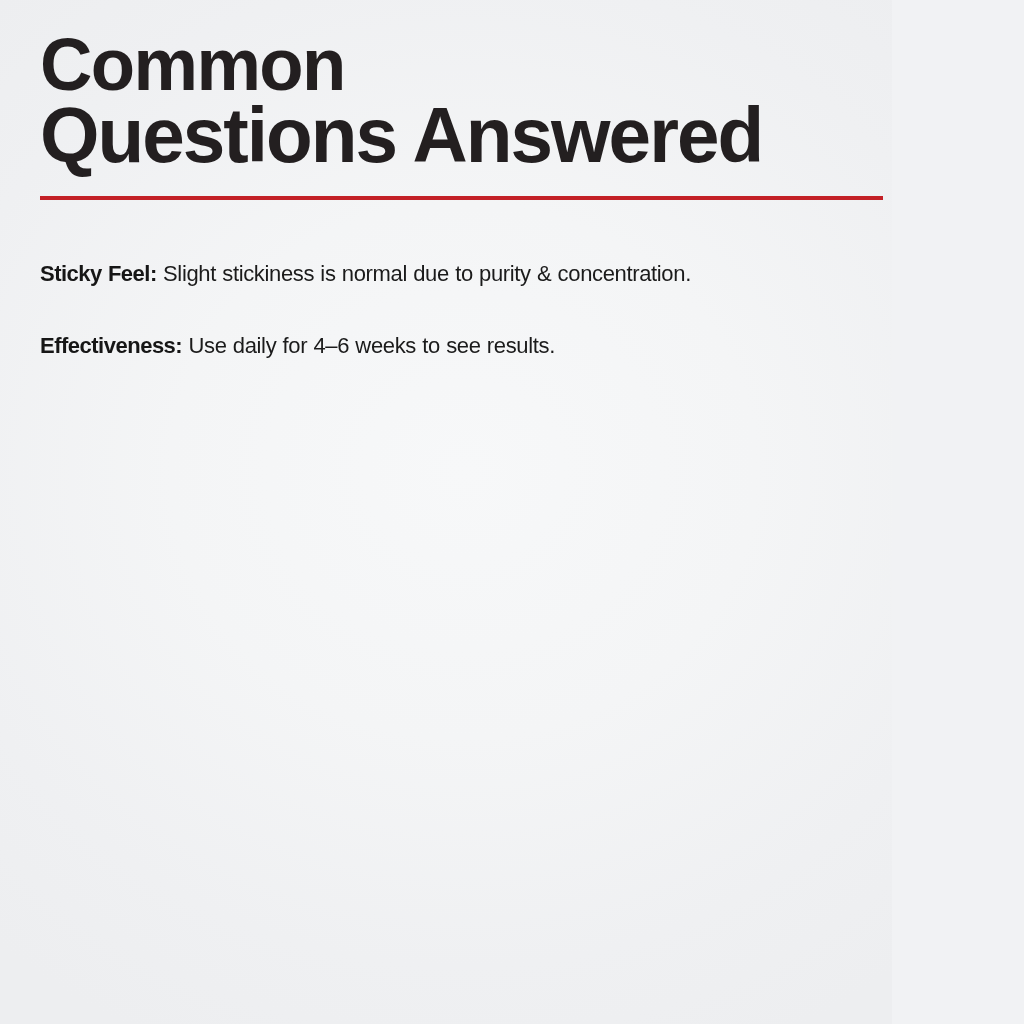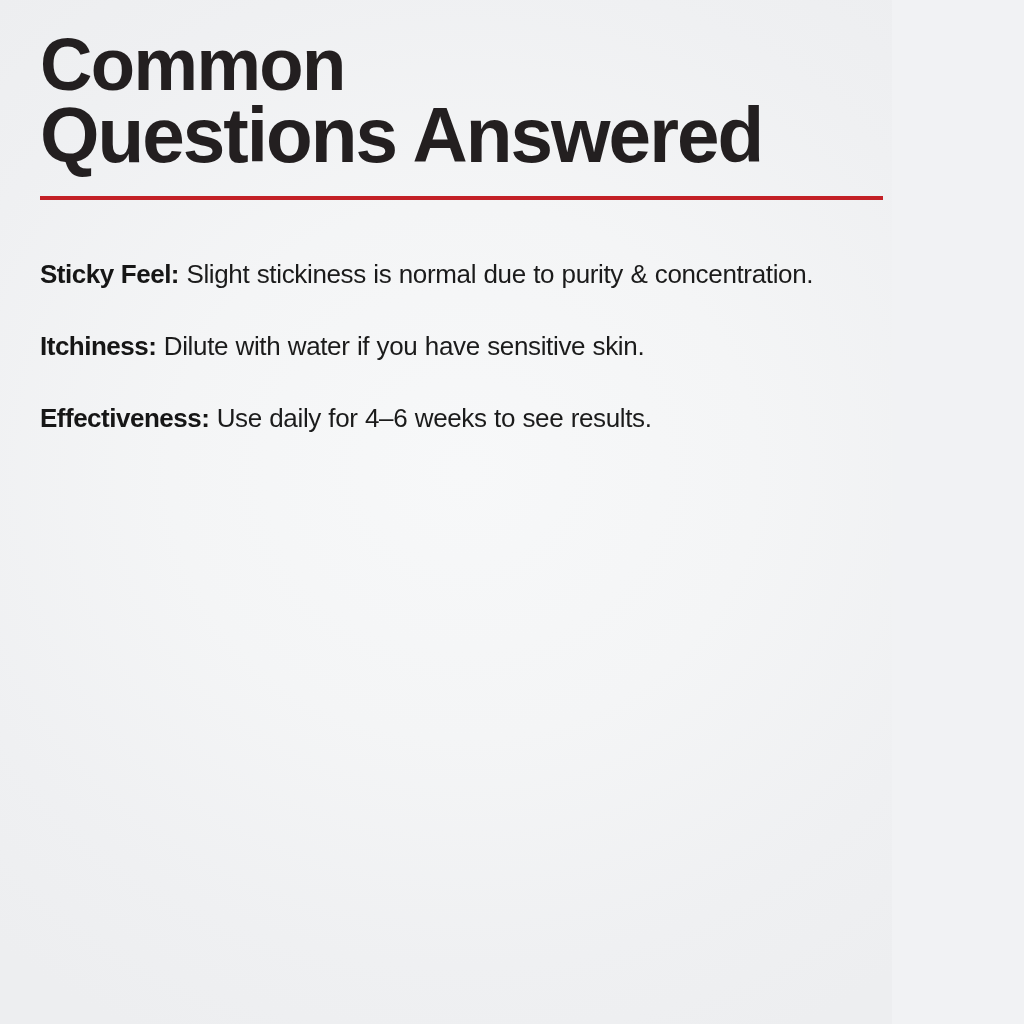--- a/index.html
+++ b/index.html
@@ -75,21 +75,21 @@
   .faq-list {
     position: absolute;
     left: 40px;
     top: 252px;
     width: 972px;
   }
 
   .faq-item {
     margin: 0 0 28px 0;
     font-family: "Liberation Sans", sans-serif;
-    font-size: 26px;
+    font-size: 22px;
     line-height: 44px;
     letter-spacing: -0.35px;
     color: #1b1b1b;
     font-weight: 400;
     word-spacing: 0.5px;
   }
 
   .faq-item:last-child { margin-bottom: 12px; }
 
   .faq-term {
@@ -116,23 +116,20 @@
 
   <div class="rule" style="background: rgb(195, 32, 38);"></div>
 
   <div class="faq-list" style="color: rgb(27, 27, 27);">
 
     <p class="faq-item">
       <span class="faq-term">Sticky Feel:</span><span class="faq-answer"> Slight stickiness is normal due to purity &amp; concentration.</span>
     </p>
 
 
-    <p class="faq-item">
-      <span class="faq-term">Itchiness:</span><span class="faq-answer"> Dilute with water if you have sensitive skin.</span>
-    </p>
 
 
     <p class="faq-item">
       <span class="faq-term">Effectiveness:</span><span class="faq-answer"> Use daily for 4–6 weeks to see results.</span>
     </p>
 
   </div>
 
 </div>
 

